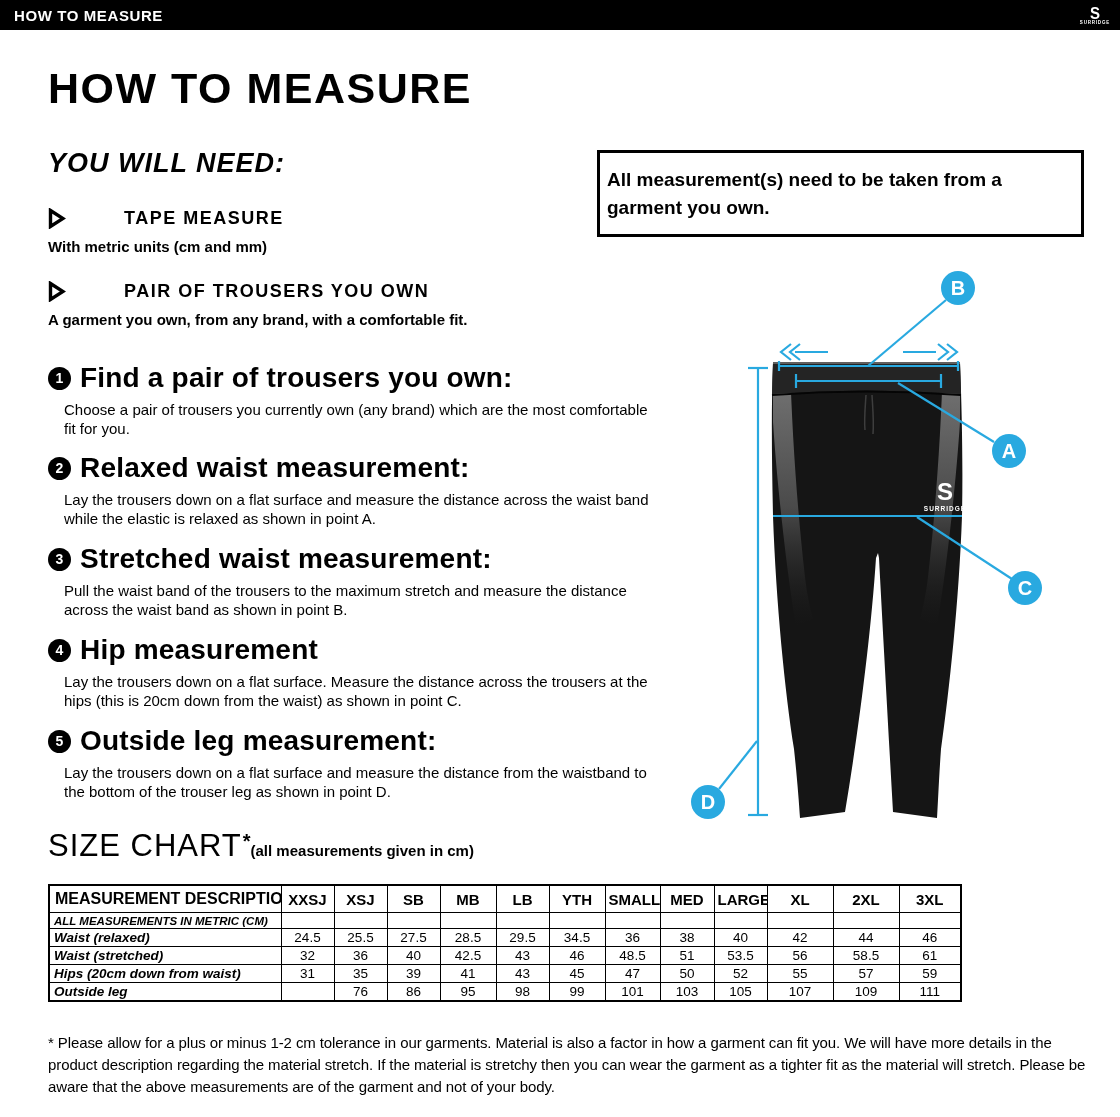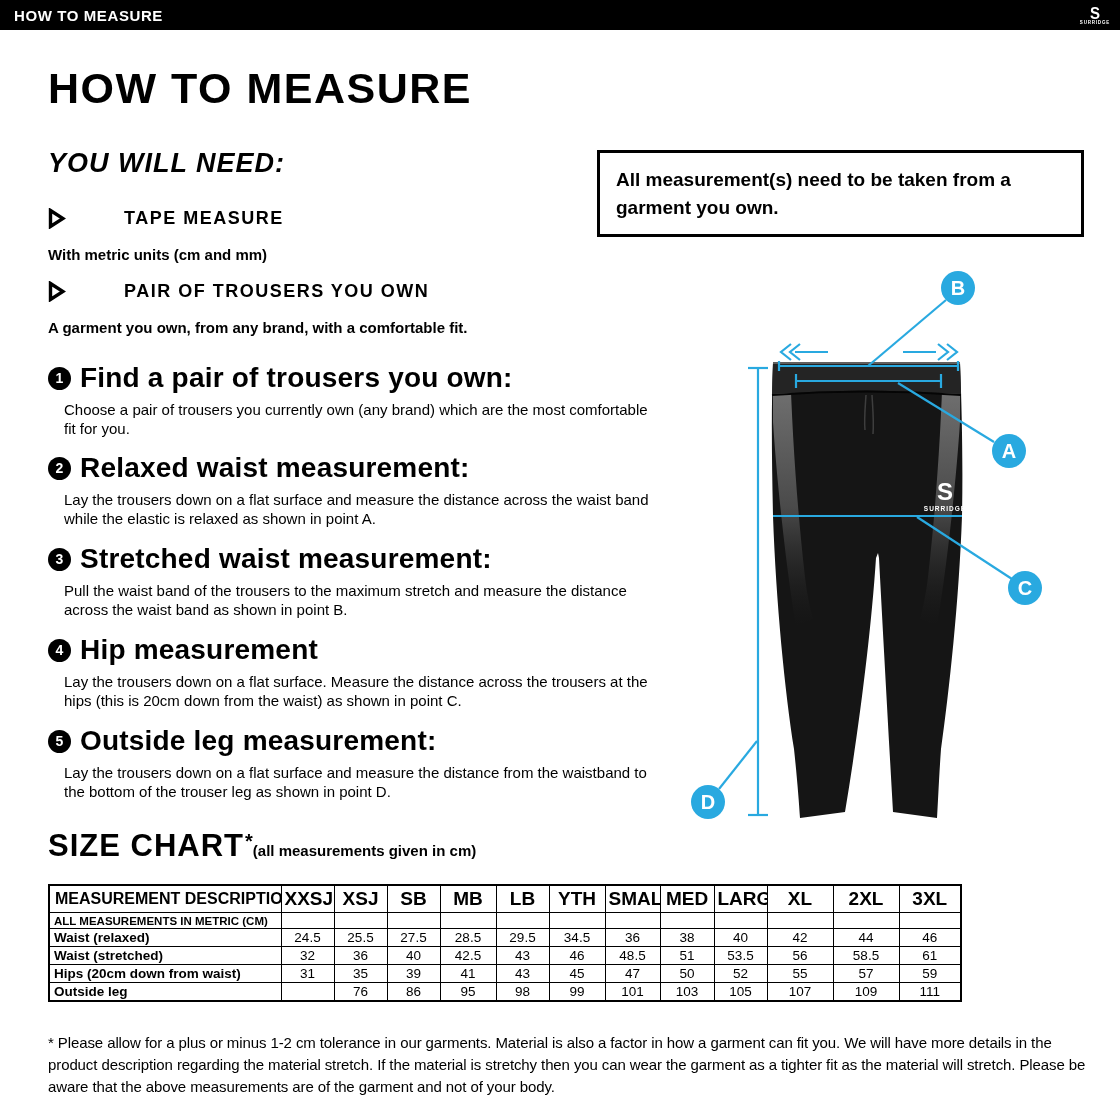--- a/index.html
+++ b/index.html
@@ -18,51 +18,51 @@
   .brand-logo{display:flex;flex-direction:column;align-items:center;line-height:1;color:#fff;padding-right:4px;}
   .brand-s{font-weight:900;font-size:15px;transform:scaleY(1.15);}
   .brand-name{font-size:4.5px;font-weight:bold;letter-spacing:.8px;margin-top:1px;}
   
   .page-title{position:absolute;left:48px;top:64px;font-size:43px;font-weight:800;letter-spacing:1.5px;}
   .need-heading{position:absolute;left:48px;top:148px;font-size:27px;font-weight:800;letter-spacing:1px;font-style:italic;}
   
   .need-item{position:absolute;left:48px;}
   .need-item .row{display:flex;align-items:center;gap:10px;}
   .need-title{font-size:18px;font-weight:800;letter-spacing:1.5px;margin-left:48px;}
-  .need-desc{font-size:15px;font-weight:bold;margin-top:17px;}
+  .need-desc{font-size:15px;font-weight:bold;margin-top:9px;}
   .tri-icon{display:inline-block;line-height:0;}
   
   .note-box{
     position:absolute;left:597px;top:150px;width:487px;box-sizing:border-box;
-    border:3px solid #000;padding:13px 16px;
+    border:3px solid #000;padding:13px 7px;
     font-size:19px;font-weight:bold;line-height:1.45;
   }
   
   .step{position:absolute;left:48px;width:600px;}
   .step-head{display:flex;align-items:center;gap:9px;}
   .badge{
     width:23px;height:23px;border-radius:50%;background:#000;color:#fff;flex:0 0 23px;
     display:flex;align-items:center;justify-content:center;font-size:14px;font-weight:bold;
   }
   .step-title{font-size:28px;font-weight:700;letter-spacing:.2px;}
   .step-desc{margin:7px 0 0 16px;font-size:15px;font-weight:normal;line-height:1.25;width:592px;}
   
   .chart-heading{position:absolute;left:48px;top:828px;display:flex;align-items:baseline;}
-  .chart-title{font-size:31px;font-weight:700;letter-spacing:1px;}
+  .chart-title{font-size:31px;font-weight:400;letter-spacing:1px;}
   .chart-ast{font-size:20px;font-weight:800;position:relative;top:-8px;margin-left:1px;}
   .chart-sub{font-size:15px;font-weight:bold;}
   table.size{
     position:absolute;left:48px;top:884px;width:910px;border-collapse:collapse;table-layout:fixed;
     border:2px solid #000;
   }
   table.size th,table.size td{border:1px solid #000;padding:0 3px;overflow:hidden;white-space:nowrap;}
-  table.size th{height:26px;font-size:19px;font-weight:bold;text-align:center;}
+  table.size th{height:26px;font-size:15px;font-weight:bold;text-align:center;}
   table.size th.desc{font-size:16px;text-align:left;padding-left:5px;}
   table.size td{height:17px;font-size:13.5px;text-align:center;font-weight:normal;}
-  table.size td.lbl{text-align:left;padding-left:4px;font-weight:bold;font-size:13.5px;}
+  table.size td.lbl{text-align:left;padding-left:4px;font-weight:bold;font-size:13.5px;font-style:italic;}
   table.size tr.metric td{height:15px;}
   table.size tr.metric td.lbl{font-size:11.5px;}
   table.size td.b{font-weight:normal;}
   
   .footnote{position:absolute;left:48px;top:1017px;width:1038px;font-size:15px;line-height:1.45;letter-spacing:-0.1px;}
   
   .diagram{position:absolute;left:688px;top:262px;width:385px;height:580px;}
 </style>
 </head>
 <body>

